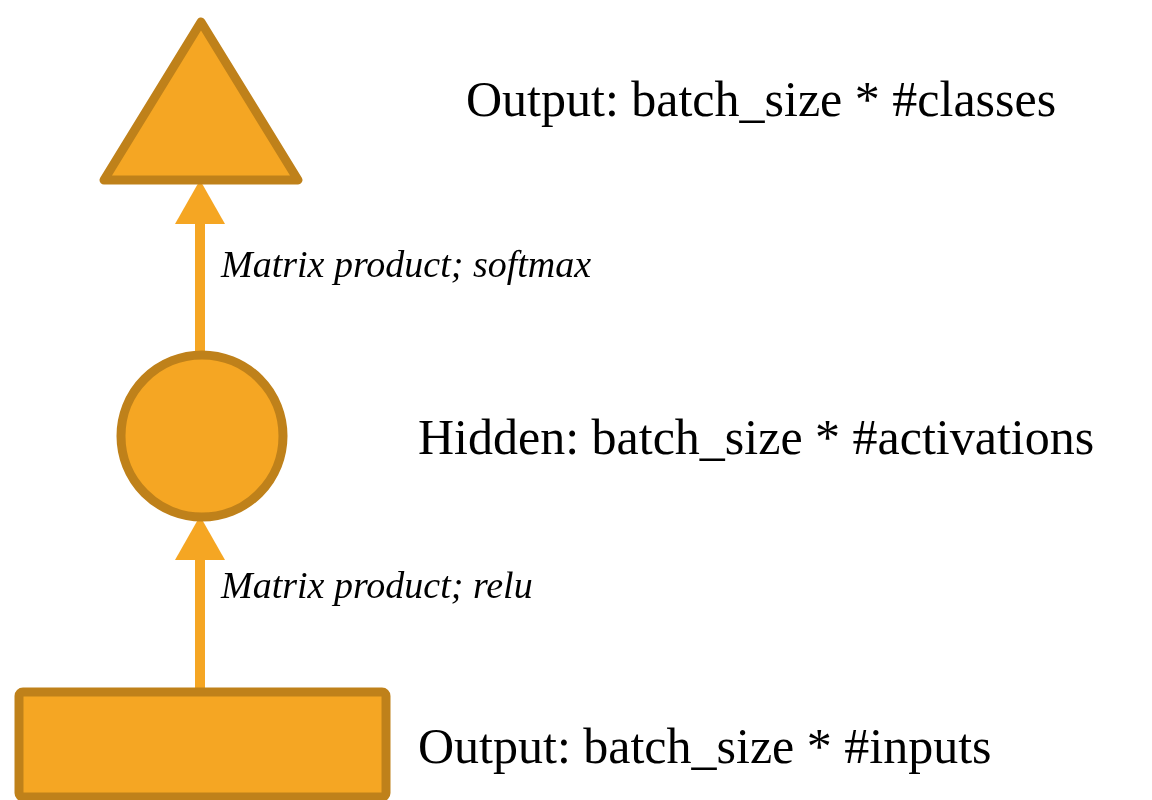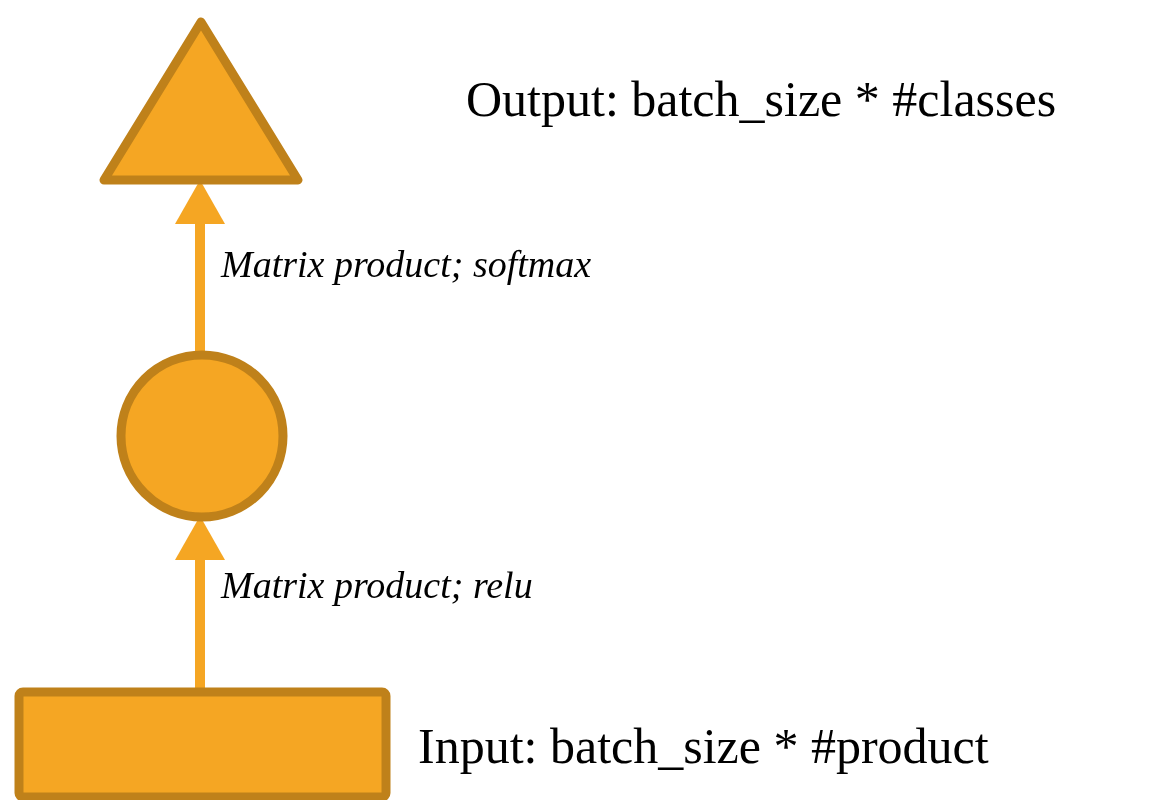--- a/index.html
+++ b/index.html
@@ -68,20 +68,21 @@
 
     <polygon points="201,22 298,180 104,180" fill="#F5A623" stroke="#BF811A" stroke-width="9" stroke-linejoin="round"></polygon>
 
     <circle cx="202" cy="436" r="81" fill="#F5A623" stroke="#BF811A" stroke-width="9"></circle>
 
     <rect x="19" y="692" width="367" height="105" rx="4" ry="4" fill="#F5A623" stroke="#BF811A" stroke-width="9"></rect>
   </svg>
 
   <div class="label label-main" id="label-output">Output: batch_size * #classes</div>
 
+  <div class="label label-main" id="label-hidden">Hidden: batch_size * #activations</div>
 
-  <div class="label label-main" id="label-input">Input: batch_size * #product</div>
+  <div class="label label-main" id="label-input">Output: batch_size * #inputs</div>
 
   <div class="label label-edge" id="label-softmax">Matrix product; softmax</div>
 
   <div class="label label-edge" id="label-relu">Matrix product; relu</div>
 
 </div>
 
 </body></html>

